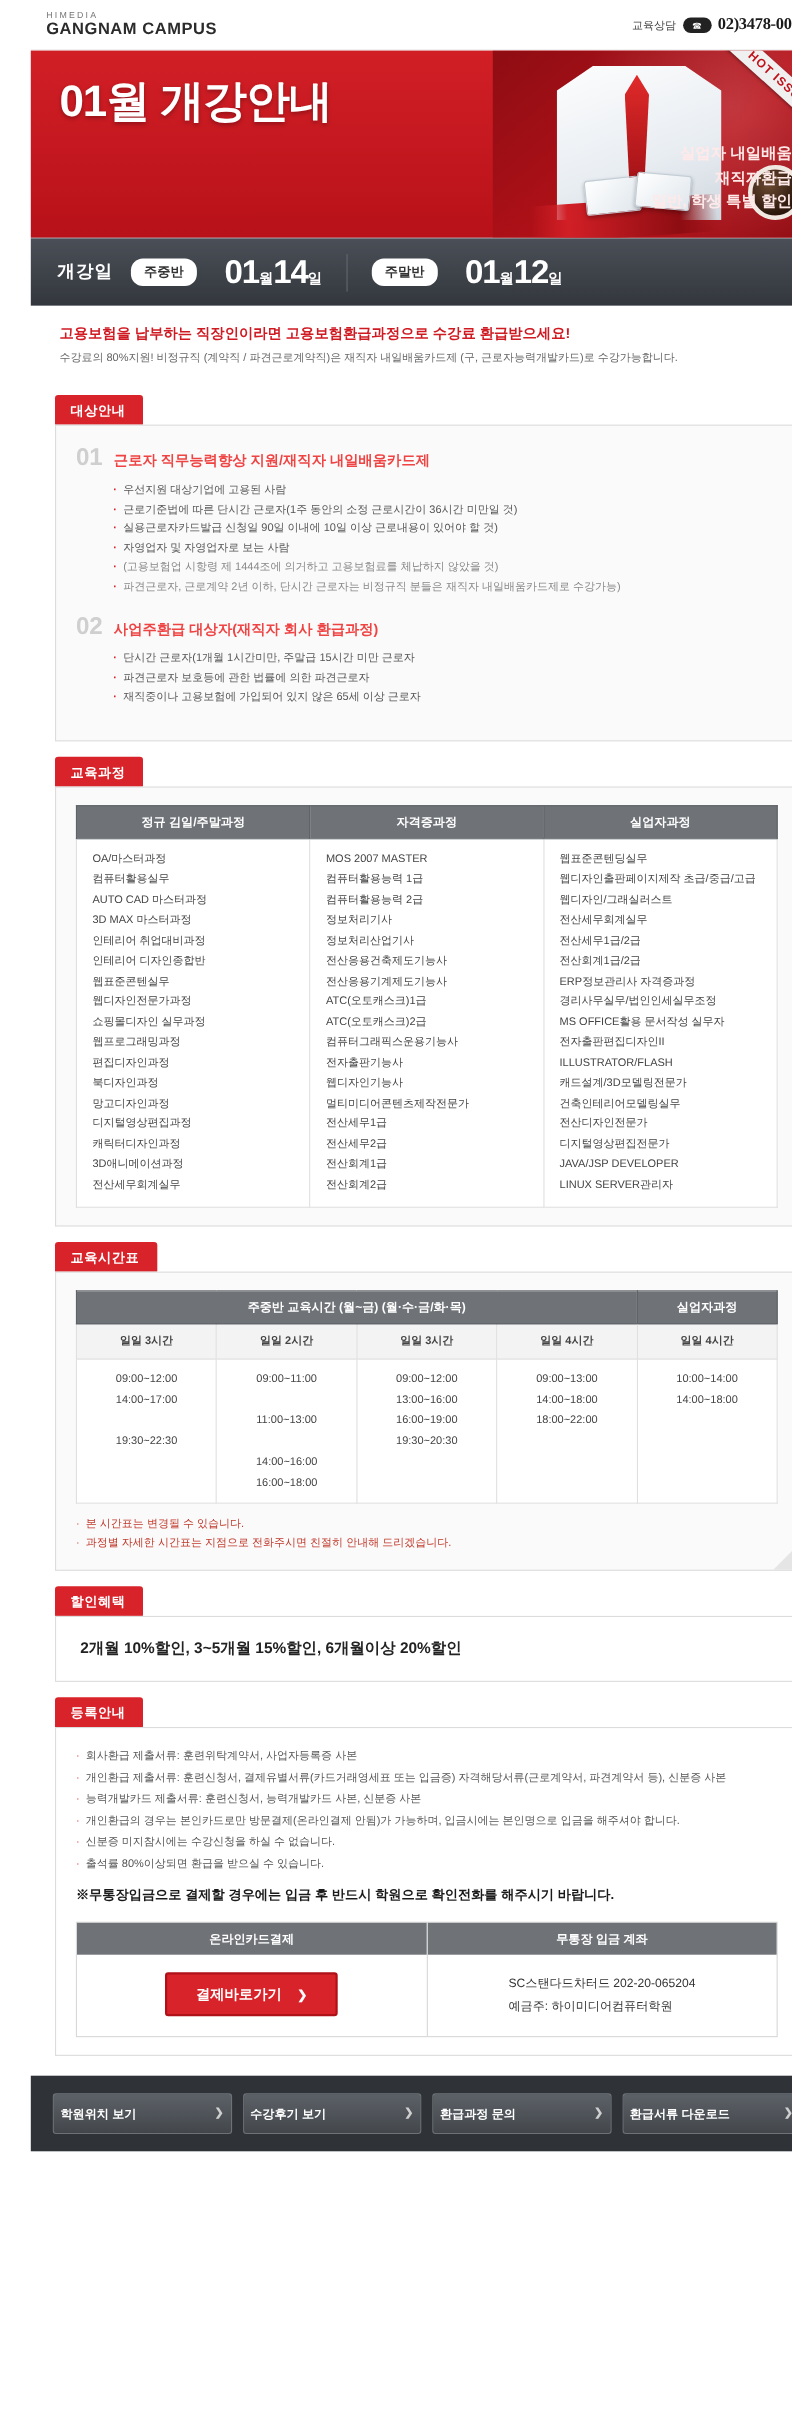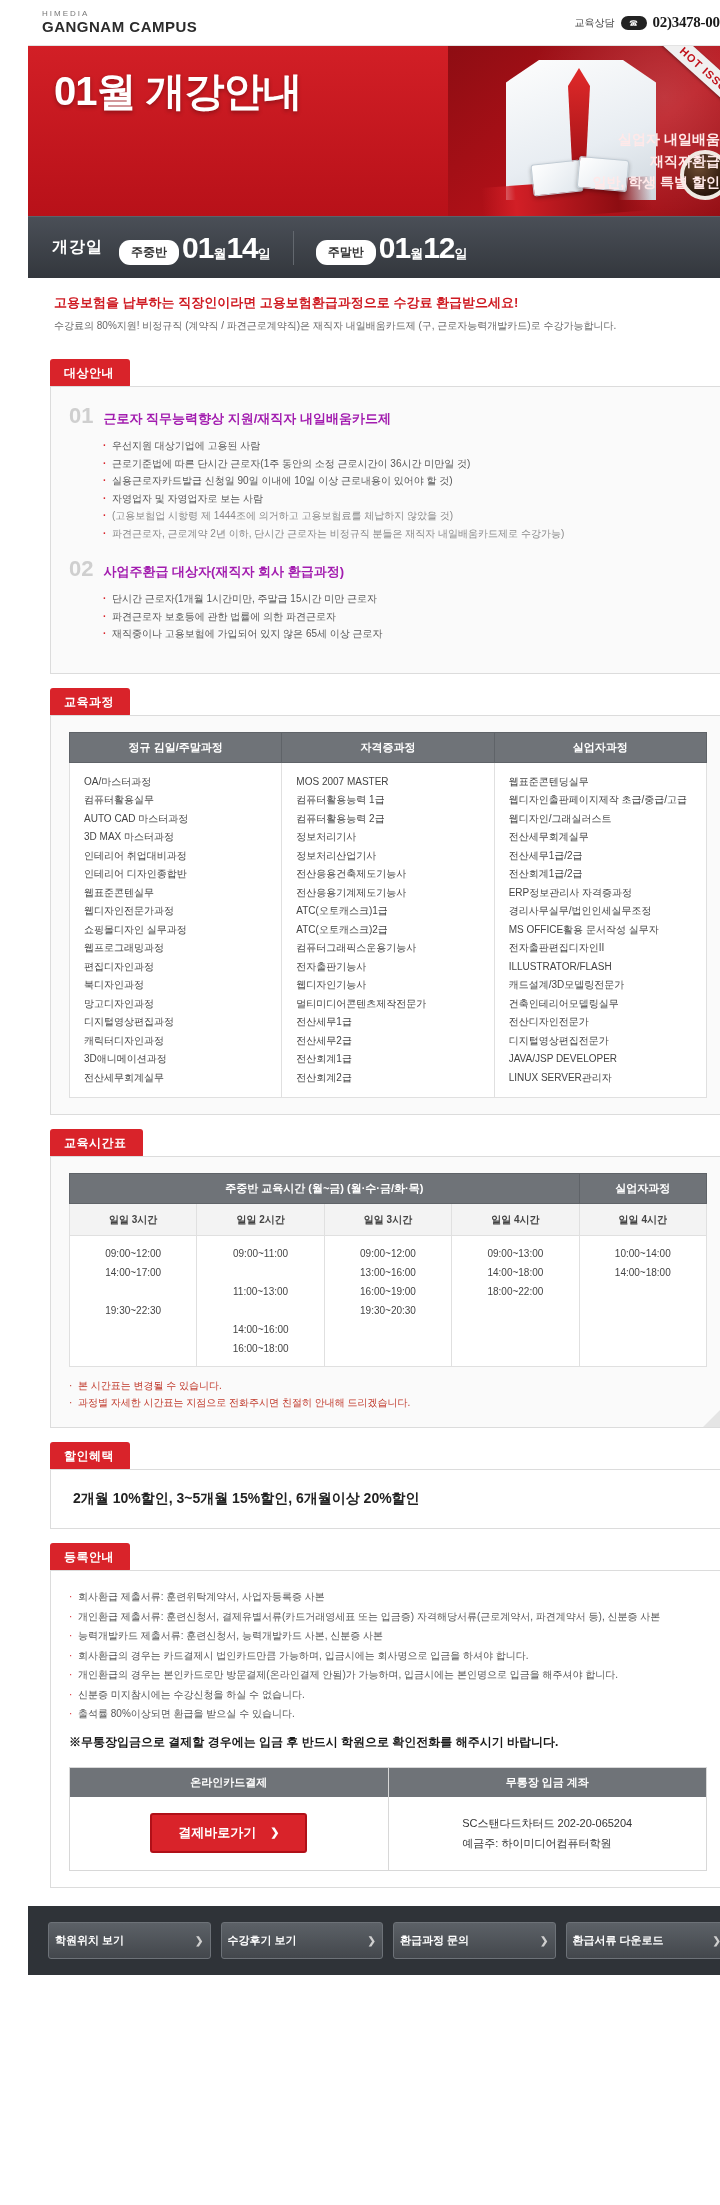--- a/index.html
+++ b/index.html
@@ -93,21 +93,21 @@
     transform: rotate(-4deg);
   }
 
   
   .datebar {
     background: linear-gradient(180deg,#4a4f57,#33373d);
     display: flex; align-items: center; height: 62px; padding: 0 24px; gap: 16px;
     border-top: 1px solid #5d626a;
   }
   .datebar-label { color: #fff; font-size: 16px; font-weight: bold; letter-spacing: 1px; }
-  .date-group { display: flex; align-items: flex-end; gap: 3px; }
+  .date-group { display: flex; align-items: center; gap: 25px; }
   .date-pill {
     background: #ffffff; color: #333; font-size: 12px; font-weight: bold;
     border-radius: 11px; padding: 4px 12px; white-space: nowrap;
   }
   .date-val { color: #fff; font-size: 13px; font-weight: bold; display: flex; align-items: baseline; }
   .date-val b { font-size: 30px; font-weight: bold; letter-spacing: -1px; }
   .date-sep { width: 1px; height: 34px; background: #63686f; margin: 0 6px; }
 
   
   .notice { padding: 16px 26px 12px; background: #fff; }
@@ -129,21 +129,21 @@
   .panel {
     border: 1px solid #dcdcdc; background: #fafafa; margin-top: -2px;
     padding: 16px 18px; position: relative;
   }
   .panel.white { background: #ffffff; }
 
   
   .tgt-block { margin-bottom: 14px; }
   .tgt-head { display: flex; align-items: baseline; gap: 10px; }
   .tgt-num { font-size: 22px; font-weight: bold; color: #cfcfcf; }
-  .tgt-title { font-size: 13px; font-weight: bold; color: #a21caf; }
+  .tgt-title { font-size: 13px; font-weight: bold; color: #ef4444; }
   .tgt-list { margin: 8px 0 0 34px; }
   .tgt-list li { list-style: none; font-size: 10px; color: #555; line-height: 1.75; padding-left: 9px; position: relative; }
   .tgt-list li:before { content: "·"; position: absolute; left: 0; color: #d9232a; font-weight: bold; }
   .tgt-list li.sub { color: #888; padding-left: 9px; }
   .tgt-cols { display: flex; gap: 24px; margin: 8px 0 0 34px; }
   .tgt-cols ul { flex: 1; }
   .tgt-cols li { list-style: none; font-size: 10px; color: #555; line-height: 1.75; padding-left: 9px; position: relative; }
   .tgt-cols li:before { content: "·"; position: absolute; left: 0; color: #d9232a; font-weight: bold; }
 
   
@@ -468,21 +468,20 @@
     </div>
   </div>
 
   <div class="sec">
     <span class="tag">등록안내</span>
     <div class="panel white">
       <ul class="reg-list">
         <li>회사환급 제출서류: 훈련위탁계약서, 사업자등록증 사본</li>
         <li>개인환급 제출서류: 훈련신청서, 결제유별서류(카드거래영세표 또는 입금증)  자격해당서류(근로계약서, 파견계약서 등), 신분증 사본</li>
         <li>능력개발카드 제출서류: 훈련신청서, 능력개발카드 사본, 신분증 사본</li>
-        <li>회사환급의 경우는 카드결제시 법인카드만큼 가능하며, 입금시에는 회사명으로 입금을 하셔야 합니다.</li>
         <li>개인환급의 경우는 본인카드로만 방문결제(온라인결제 안됨)가 가능하며, 입금시에는 본인명으로 입금을 해주셔야 합니다.</li>
         <li>신분증 미지참시에는 수강신청을 하실 수 없습니다.</li>
         <li>출석률 80%이상되면 환급을 받으실 수 있습니다.</li>
       </ul>
       <div class="reg-strong">※무통장입금으로 결제할 경우에는 입금 후 반드시 학원으로 확인전화를 해주시기 바랍니다.</div>
 
       <div class="paywrap">
         <div class="paycol">
           <div class="payhead">온라인카드결제</div>
           <div class="paybody">

